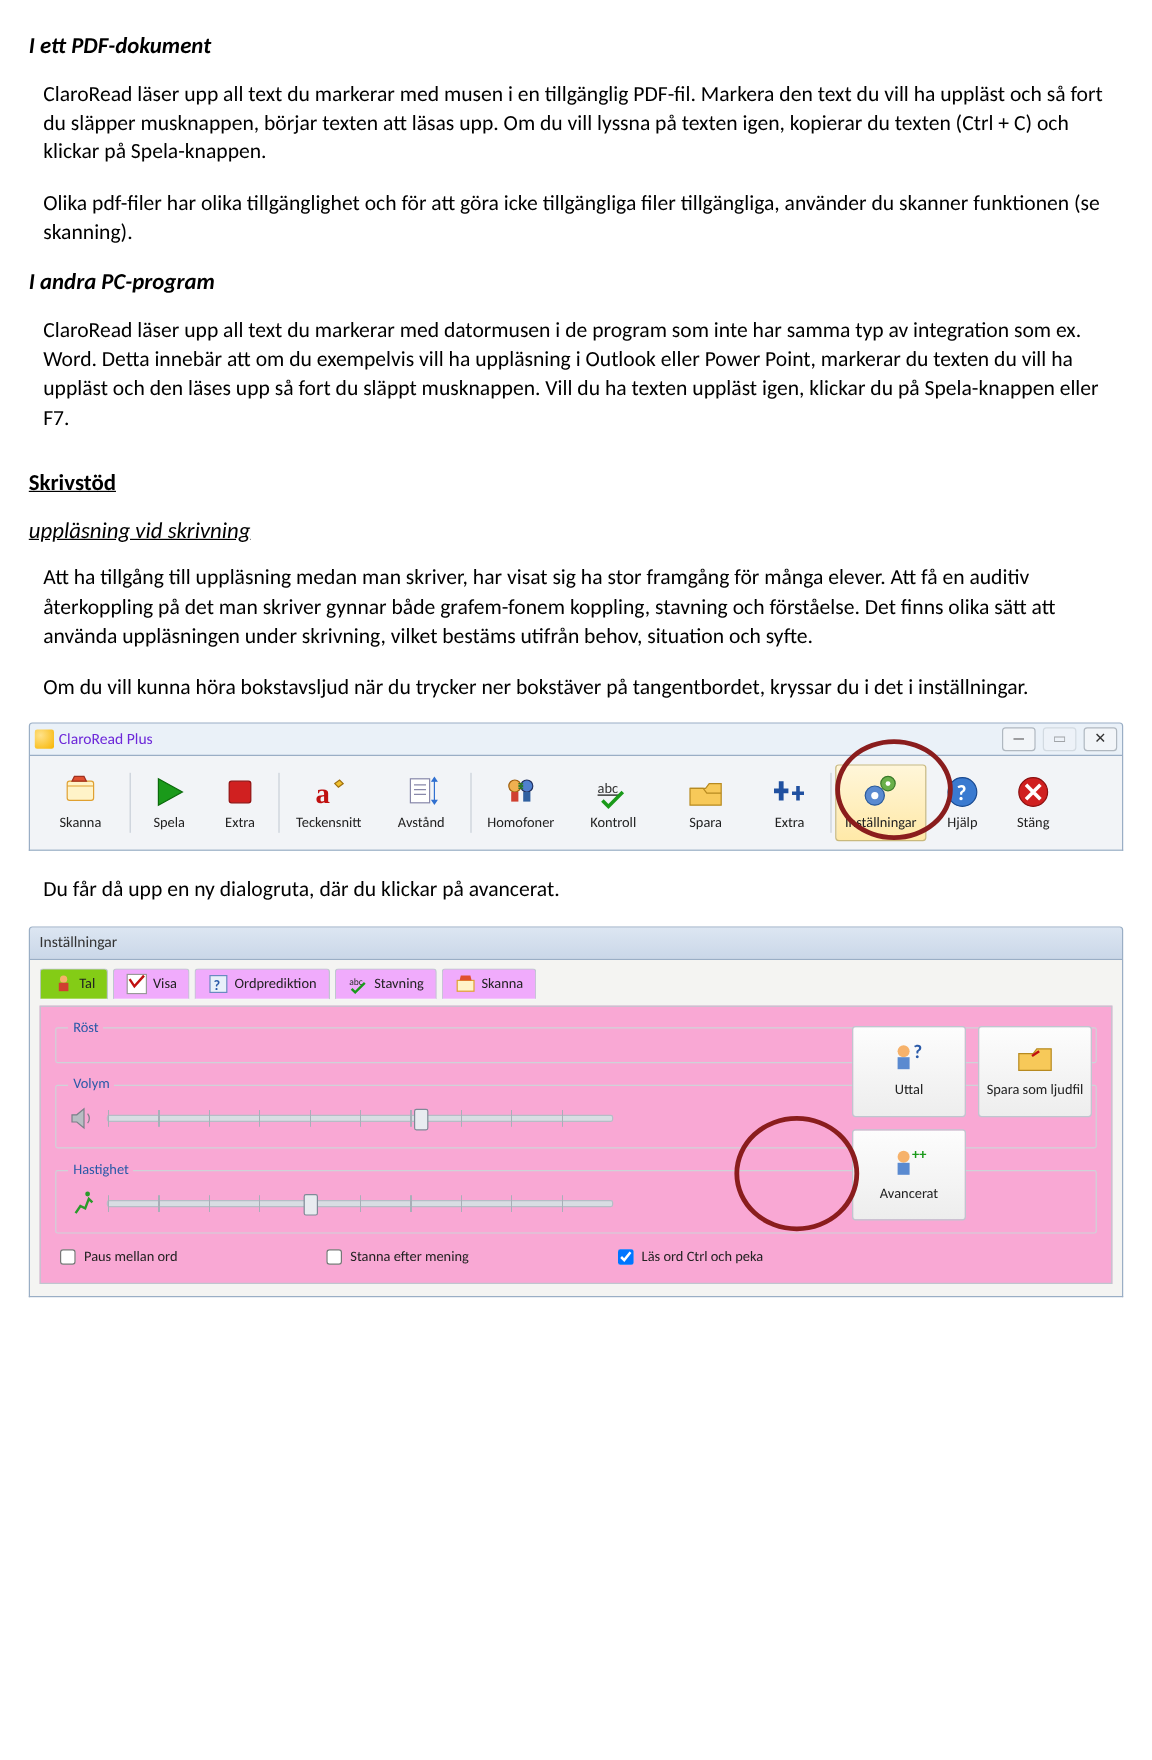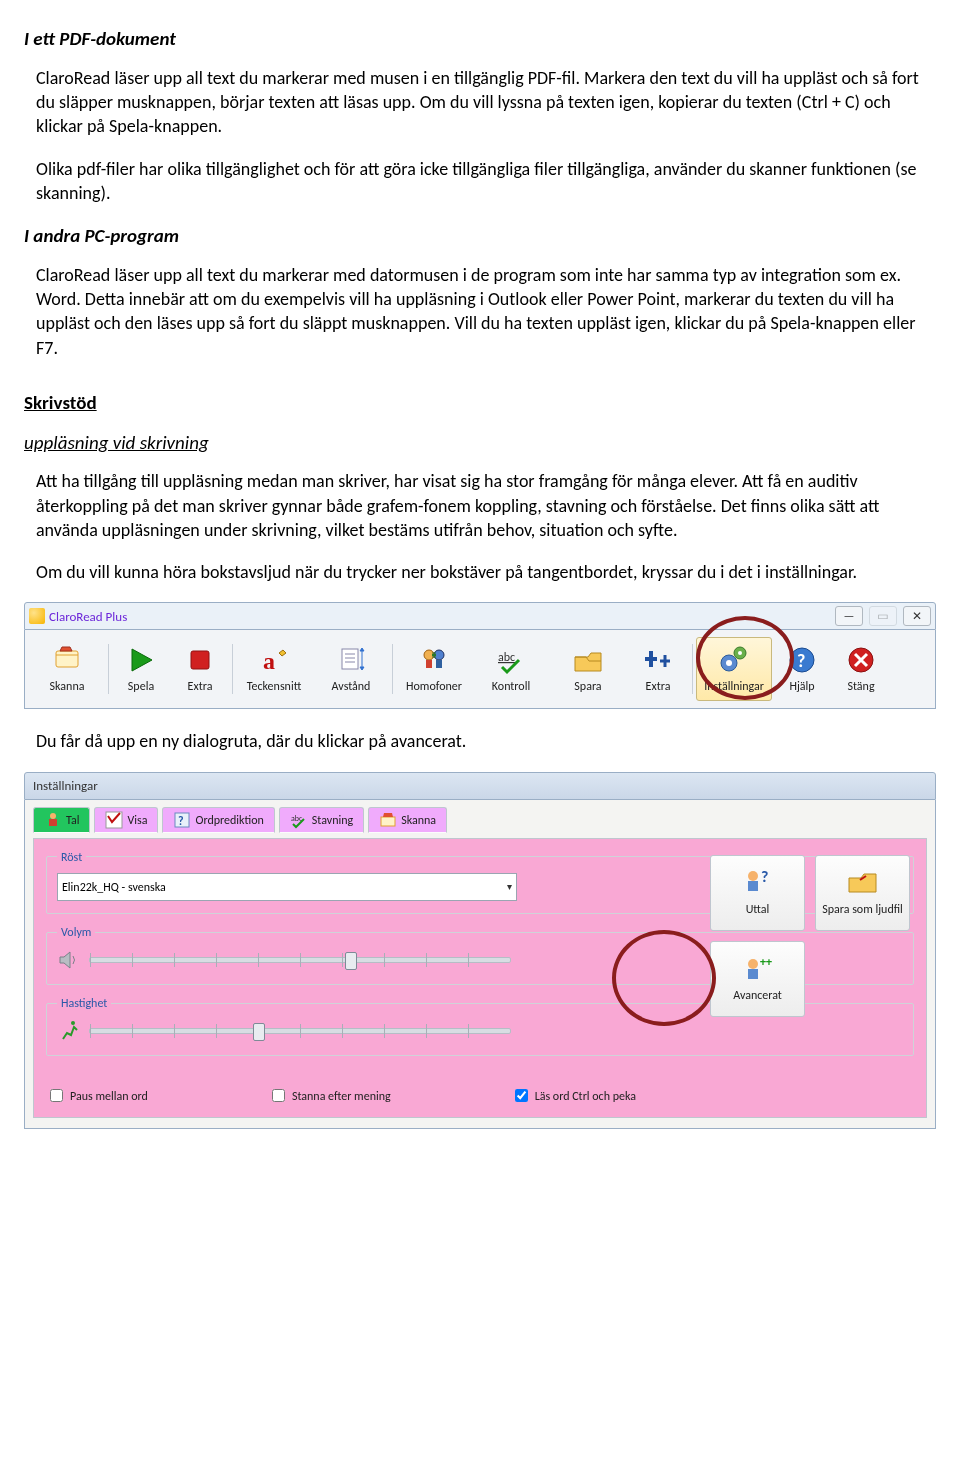--- a/index.html
+++ b/index.html
@@ -132,21 +132,21 @@
     background: #f0abfc;
     border: 1px solid #bfc6cf;
     border-bottom: 1px solid #fcfcfc;
     padding: 3px 10px;
     font-size: 12px; color: #222;
     border-radius: 3px 3px 0 0;
     position: relative;
     top: 1px;
   }
   .tab .ticon { width: 18px; height: 18px; }
-  .tab.active { background: #22c55e; }
+  .tab.active { background: #84cc16; }
   .panel {
     background: #f9a8d4;
     border: 1px solid #bfc6cf;
     padding: 10px 12px 12px 12px;
     position: relative;
   }
   fieldset {
     border: 1px solid #cfd3d8;
     border-radius: 2px;
     padding: 8px 10px 12px 10px;
@@ -189,21 +189,21 @@
     background: linear-gradient(#fdfdfd,#ededed);
     border-radius: 3px;
     display: flex; flex-direction: column; align-items: center; justify-content: center;
     font-size: 12px; color: #222;
   }
   .cmd-btn .bicon { width: 34px; height: 30px; margin-bottom: 3px; }
   .check-row {
     display: flex; gap: 120px; align-items: center;
     font-size: 12px; color: #222; margin-top: 8px;
   }
-  .check-row label { display: flex; align-items: center; gap: 4px; margin-top: 20px; }
+  .check-row label { display: flex; align-items: center; gap: 4px; }
   .check-row input { width: 13px; height: 13px; }
   
   svg { display: block; }
 </style>
 </head>
 <body>
 
 <h3 class="italic">I ett PDF-dokument</h3>
 <p>ClaroRead läser upp all text du markerar med musen i en tillgänglig PDF-fil. Markera den text du vill ha uppläst och så fort du släpper musknappen, börjar texten att läsas upp. Om du vill lyssna på texten igen, kopierar du texten (Ctrl + C) och klickar på Spela-knappen.</p>
 <p>Olika pdf-filer har olika tillgänglighet och för att göra icke tillgängliga filer tillgängliga, använder du skanner funktionen (se skanning).</p>
@@ -414,24 +414,20 @@
               <path d="M5 2 L13 2 L14 6 L4 6 Z" fill="#e05030"></path>
             </svg>
         </span>
         <span>Skanna</span>
       </div>
     </div>
 
     <div class="panel">
       <fieldset>
         <legend>Röst</legend>
-        <div class="voice-select">
-          <span>Elin22k_HQ - svenska</span>
-          <span class="arrow">▾</span>
-        </div>
       </fieldset>
 
       <fieldset>
         <legend>Volym</legend>
         <div class="slider-row">
           <span>
             <svg width="24" height="24" viewBox="0 0 24 24">
                 <path d="M3 9 h4 l6 -5 v16 l-6 -5 h-4 z" fill="#b8bdc3" stroke="#7a8088"></path>
                 <path d="M16 8 q3 4 0 8" stroke="#7a8088" fill="none"></path>
               </svg>

